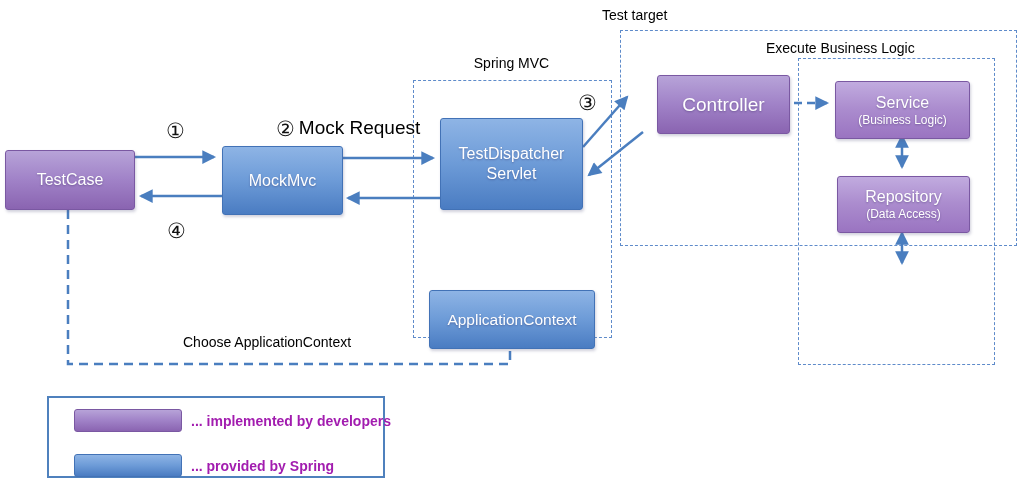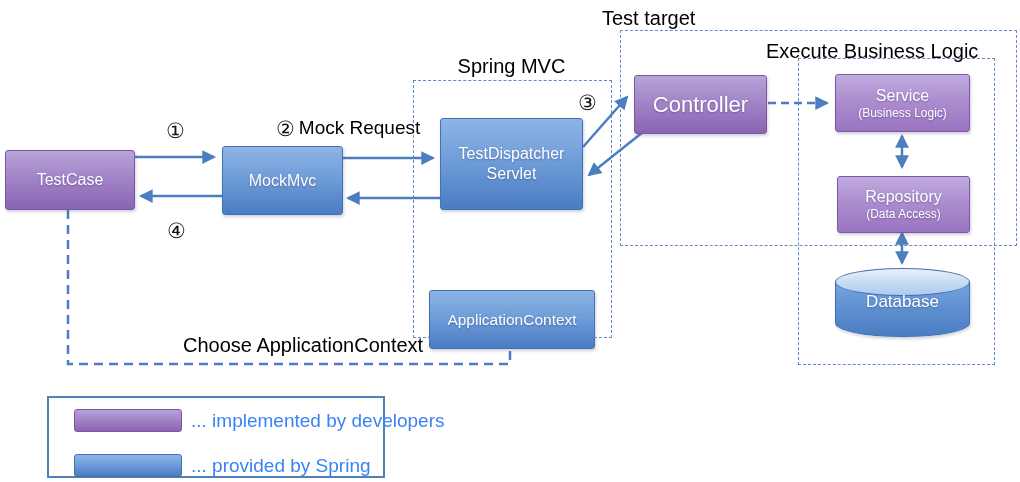--- a/index.html
+++ b/index.html
@@ -21,21 +21,21 @@
   .purple-light{
     background:linear-gradient(180deg,#c1abdf 0%,#ab8cce 48%,#9a74c1 100%);
     border:1px solid var(--purple-border,#7a58a2);
   }
   .blue{
     background:linear-gradient(180deg,var(--blue-top,#8eb4e5) 0%,#6e9cd8 48%,var(--blue-bottom,#4a7cc2) 100%);
     border:1px solid var(--blue-border,#4272b6);
   }
   .sub{font-size:12px;}
   .region{position:absolute;border:1px dashed var(--region-border,#5e8bca);}
-  .rlabel{position:absolute;color:#000;font-size:20px;white-space:nowrap;}
+  .rlabel{position:absolute;color:#000;font-size:14px;white-space:nowrap;}
   .marker{position:absolute;color:#111;font-size:21px;line-height:1;}
   .steplabel{position:absolute;color:#000;display:flex;align-items:center;gap:4px;white-space:nowrap;}
   .steplabel .txt{font-size:19px;}
   .overlay{position:absolute;left:0;top:0;pointer-events:none;}
   
   .cyl{position:absolute;left:835px;top:268px;width:135px;height:70px;}
   .cyl-body{
     position:absolute;left:0;top:13px;width:133px;height:55px;
     background:linear-gradient(180deg,#79a5dd 0%,#5c8ecf 55%,#4a7cc2 100%);
     border:1px solid #4272b6;border-top:none;
@@ -51,21 +51,21 @@
     position:absolute;left:0;top:24px;width:135px;text-align:center;color:#fff;font-size:17px;
     text-shadow:0 1px 2px rgba(30,50,90,.4);
   }
   
   .legend{
     position:absolute;left:47px;top:396px;width:334px;height:78px;
     border:2px solid var(--legend-border,#4f81bd);background:#fff;
   }
   .legend-row{position:absolute;left:25px;display:flex;align-items:center;}
   .swatch{width:106px;height:21px;border-radius:3px;margin-right:9px;}
-  .legend-text{font-size:19px;color:#3b82f6;white-space:nowrap;}
+  .legend-text{font-size:14px;color:#a21caf;white-space:nowrap;font-weight:bold;}
 </style>
 </head>
 <body>
 
 <div id="canvas">
 
   <div class="region" style="left:620px;top:30px;width:395px;height:214px;"></div>
   <div class="region" style="left:798px;top:58px;width:195px;height:305px;"></div>
   <div class="region" style="left:413px;top:80px;width:197px;height:256px;"></div>
 
@@ -110,39 +110,34 @@
   </div>
 
   <div class="box blue" style="left:440px;top:118px;width:143px;height:92px;padding:0 14px;box-sizing:border-box;">
     <span>TestDispatcher Servlet</span>
   </div>
 
   <div class="box blue" style="left:429px;top:246px;width:164px;height:57px;font-size:15.5px;margin-top:44px;">
     <span>ApplicationContext</span>
   </div>
 
-  <div class="box purple" style="left:634px;top:75px;width:131px;height:57px;font-size:22px;">
+  <div class="box purple" style="left:657px;top:75px;width:131px;height:57px;font-size:19px;">
     <span>Controller</span>
   </div>
 
-  <div class="box purple-light" style="left:835px;top:74px;width:133px;height:56px;align-items:center;">
+  <div class="box purple-light" style="left:835px;top:81px;width:133px;height:56px;align-items:center;">
     <span>Service</span>
     <span class="sub">(Business Logic)</span>
   </div>
 
   <div class="box purple-light" style="left:837px;top:176px;width:131px;height:55px;">
     <span>Repository</span>
     <span class="sub">(Data Access)</span>
   </div>
 
-  <div class="cyl">
-    <div class="cyl-body"></div>
-    <div class="cyl-top"></div>
-    <div class="cyl-label">Database</div>
-  </div>
 
   <div class="marker" style="left:166px;top:120px;">①</div>
   <div class="steplabel" style="left:276px;top:117px;">
     <span class="marker" style="position:static;">②</span>
     <span class="txt">Mock Request</span>
   </div>
   <div class="marker" style="left:578px;top:92px;">③</div>
   <div class="marker" style="left:167px;top:220px;">④</div>
 
   <div class="rlabel" style="left:183px;top:334px;">Choose ApplicationContext</div>

